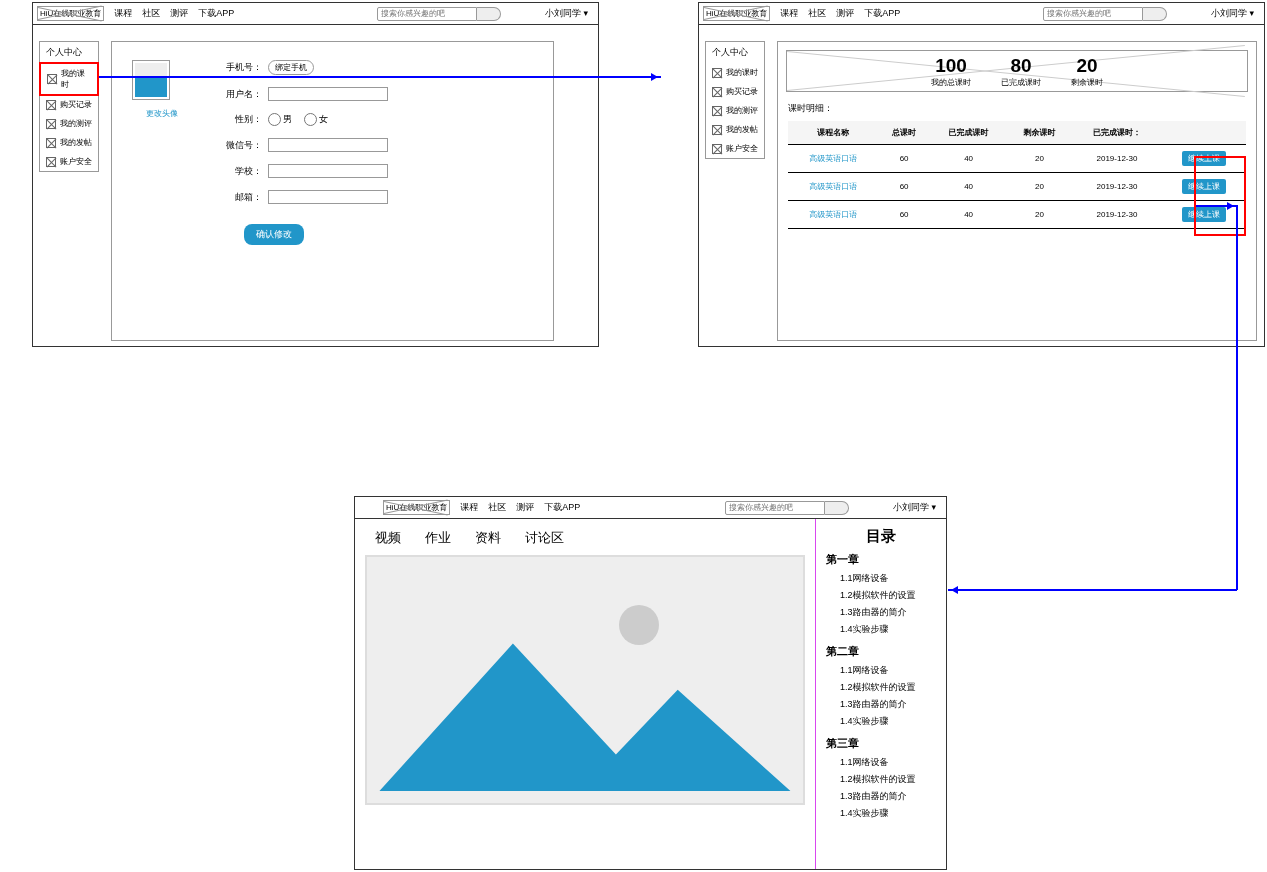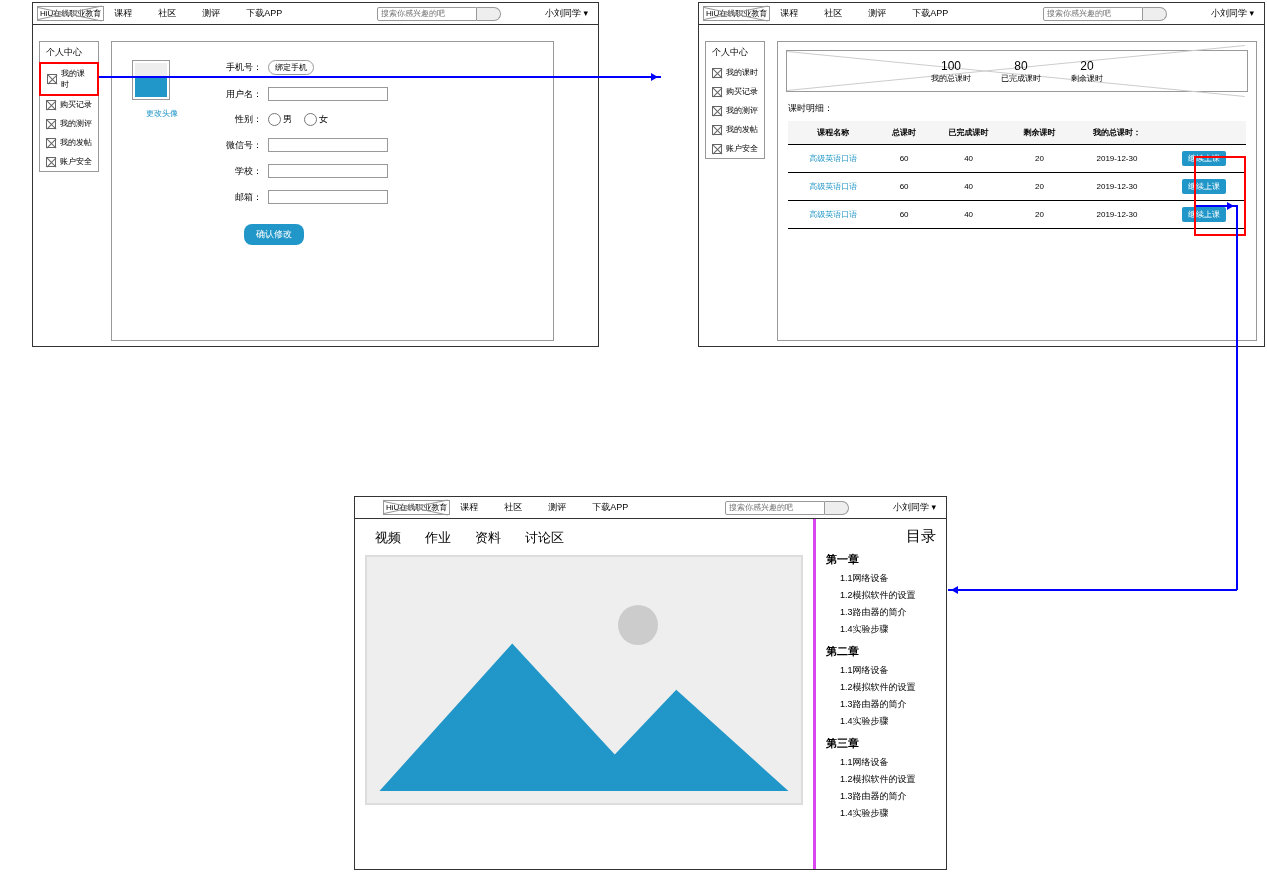--- a/index.html
+++ b/index.html
@@ -3,21 +3,21 @@
 <meta charset="utf-8">
 <style>
 *{box-sizing:border-box;margin:0;padding:0;font-family:Arial,"Microsoft YaHei",sans-serif}
 body{background:#fff;width:1267px;height:872px;position:relative;font-size:10px}
 .screen{position:absolute;border:1px solid #333;background:#fff}
 .hdr{display:flex;align-items:center;height:22px;border-bottom:1px solid #333;padding:0 4px;gap:10px;font-size:9px}
 .logo{border:1px solid #999;padding:1px 2px;font-size:8px;position:relative}
 .logo::before,.logo::after{content:"";position:absolute;background:#999;height:1px;width:100%;left:0}
 .logo::before{top:0;transform:rotate(12deg);transform-origin:left}
 .logo::after{bottom:0;transform:rotate(-12deg);transform-origin:left}
-.nav{display:flex;gap:26px}
+.nav{display:flex;gap:10px}
 .srch{margin-left:auto;display:flex;align-items:flex-end}
 .srch input{border:1px solid #999;border-radius:2px 0 0 2px;height:14px;width:100px;font-size:8px;padding:0 3px;color:#aaa}
 .sbtn{border:1px solid #999;border-left:none;border-radius:0 10px 10px 0;height:14px;width:24px;background:#eee}
 .user{margin-left:34px;margin-right:6px;font-size:9px}
 .sidebar{position:absolute;border:1px solid #999;width:60px;background:#fff}
 .sb-title{padding:4px 6px;font-size:9px;border-bottom:none}
 .sb-item{display:flex;align-items:center;gap:4px;padding:4px 6px;font-size:8px}
 .xicon{width:10px;height:10px;border:1px solid #666;position:relative;flex-shrink:0}
 .xicon::before,.xicon::after{content:"";position:absolute;width:13px;height:1px;background:#666;top:4px;left:-2px}
 .xicon::before{transform:rotate(45deg)}
@@ -30,21 +30,21 @@
 .form-row label{width:40px;text-align:right;margin-right:6px}
 .form-row input[type=text]{border:1px solid #999;height:14px;width:120px}
 .pill{border:1px solid #999;border-radius:8px;padding:1px 6px;font-size:8px}
 .btn-primary{background:#2196c9;color:#fff;border:none;padding:4px 12px;font-size:9px;border-radius:8px;cursor:pointer}
 .btn-sm{background:#2196c9;color:#fff;border:none;padding:2px 6px;font-size:8px;border-radius:2px;cursor:pointer}
 .stats-banner{border:1px solid #999;margin:8px;height:42px;position:relative;display:flex;justify-content:center;align-items:center;gap:30px}
 .stats-banner::before,.stats-banner::after{content:"";position:absolute;width:100%;height:1px;background:#ccc;left:0}
 .stats-banner::before{top:0;transform:rotate(5.6deg);transform-origin:left}
 .stats-banner::after{bottom:0;transform:rotate(-5.6deg);transform-origin:left}
 .stat{text-align:center;z-index:1}
-.stat-num{font-size:12px;font-weight:normal}
+.stat-num{font-size:19px;font-weight:bold}
 .stat-lbl{font-size:8px}
 table{width:100%;border-collapse:collapse;font-size:8px}
 th,td{padding:6px 4px;text-align:center;border-bottom:1px solid #000000}
 th{background:#f5f5f5}
 .link{color:#2196c9}
 .arrow{position:absolute;background:blue;height:1.5px;z-index:10}
 .arrow::after{content:"";position:absolute;right:-1px;top:-3px;border:4px solid transparent;border-left:7px solid blue}
 .arrowv{position:absolute;background:blue;width:1.5px;z-index:10}
 .toc-ch{font-weight:bold;font-size:11px;margin:6px 0 3px}
 .toc-it{font-size:9px;padding:2px 0 2px 14px}
@@ -189,21 +189,21 @@
     </div>
     <div style="padding:0 10px">
       <div style="font-size:9px;margin:10px 0 6px">课时明细：</div>
       <table>
         <tbody>
             <tr>
               <th>课程名称</th>
               <th>总课时</th>
               <th>已完成课时</th>
               <th>剩余课时</th>
-              <th>我的总课时：</th>
+              <th>已完成课时：</th>
               <th></th>
             </tr>
         <tr>
               <td class="link">高级英语口语</td>
               <td>60</td>
               <td>40</td>
               <td>20</td>
               <td>2019-12-30</td>
               <td><button class="btn-sm">继续上课</button></td>
             </tr>
@@ -239,38 +239,38 @@
         <span>测评</span>
         <span>下载APP</span>
       </div>
     <div class="srch">
         <input type="text" placeholder="搜索你感兴趣的吧" style="">
         <div class="sbtn"></div>
       </div>
     <span class="user">小刘同学 ▾</span>
   </div>
   <div style="display:flex;height:350px">
-    <div style="flex:1;border-right:3px solid #d946ef;padding:4px 10px 10px">
+    <div style="flex:1;border-right:1px solid #d946ef;padding:4px 10px 10px">
       <div class="tabs">
         <span>视频</span>
         <span>作业</span>
         <span>资料</span>
         <span>讨论区</span>
       </div>
       <div class="vid-placeholder">
         <div class="mountains">
           <div class="sun"></div>
           <svg width="100%" height="100%" viewBox="0 0 400 180" preserveAspectRatio="none">
             <polygon points="0,180 130,20 230,140 290,70 400,180" fill="#2196c9"></polygon>
           </svg>
         </div>
       </div>
     </div>
     <div style="width:130px;padding:8px 10px;overflow:hidden">
-      <div style="text-align:right;font-size:15px;font-weight:normal;margin-bottom:4px">目录</div>
+      <div style="text-align:center;font-size:15px;font-weight:bold;margin-bottom:4px">目录</div>
       <div id="toc-body">
           <div class="toc-ch">第一章</div>
           <div class="toc-it">1.1网络设备</div>
           <div class="toc-it">1.2模拟软件的设置</div>
           <div class="toc-it">1.3路由器的简介</div>
           <div class="toc-it">1.4实验步骤</div>
           <div class="toc-ch">第二章</div>
           <div class="toc-it">1.1网络设备</div>
           <div class="toc-it">1.2模拟软件的设置</div>
           <div class="toc-it">1.3路由器的简介</div>

